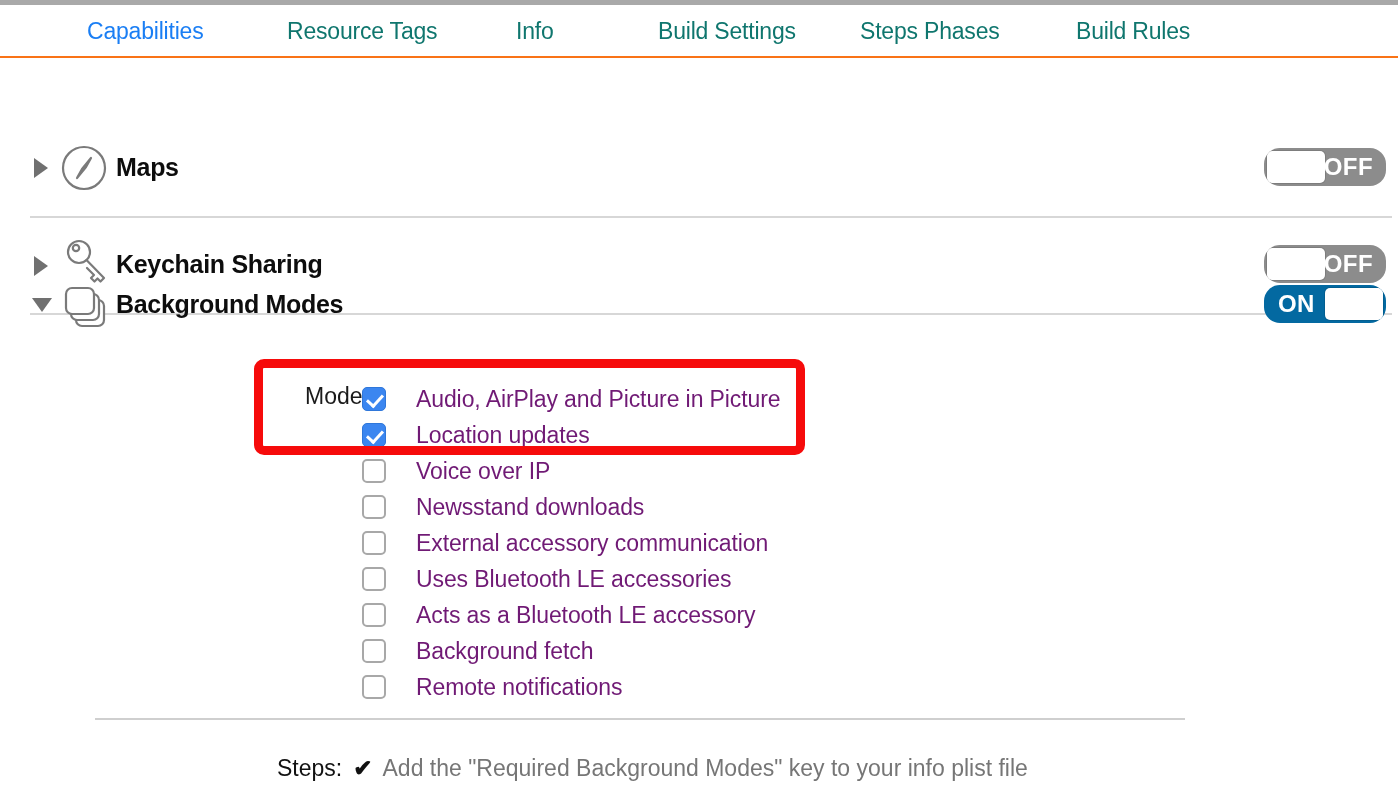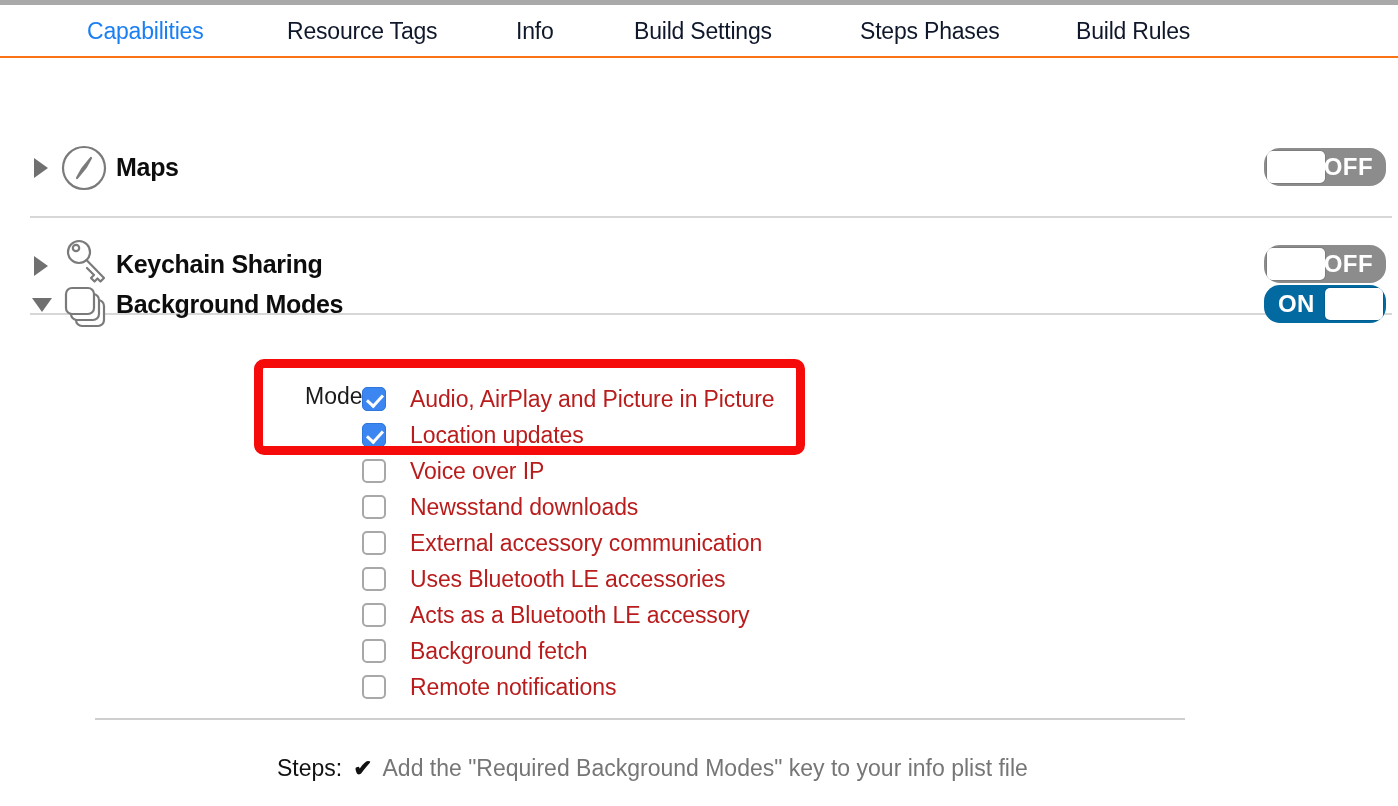--- a/index.html
+++ b/index.html
@@ -33,21 +33,21 @@
     height: 53px;
     background: #ffffff;
     border-bottom: 2px solid #f97316;
     box-sizing: border-box;
   }
   .tab {
     position: absolute;
     top: 13px;
     font-size: 23px;
     font-weight: 400;
-    color: #0f172a;
+    color: #0f766e;
     white-space: nowrap;
     letter-spacing: -0.2px;
   }
   .tab.active { color: #1a7ef4; }
   .tab.truncated {
     left: -8px;
     overflow: hidden;
     width: 12px;
     color: #1a1a1a;
   }
@@ -169,23 +169,23 @@
   .cb.checked::after {
     content: "";
     position: absolute;
     left: 7px; top: 3px;
     width: 7px; height: 13px;
     border: solid #ffffff;
     border-width: 0 3px 3px 0;
     transform: rotate(42deg);
   }
   .mode-text {
-    margin-left: 24px;
-    font-size: 23px;
-    color: #b91c1c;
+    margin-left: 30px;
+    font-size: 23px;
+    color: #701a75;
     white-space: nowrap;
     letter-spacing: -0.1px;
   }
 
   
   .red-box {
     position: absolute;
     left: 254px;
     top: 359px;
     width: 551px;
@@ -233,21 +233,21 @@
 </head>
 <body>
 
 <div class="top-strip"></div>
 
 <div class="tabbar">
   <div class="tab truncated">l</div>
   <div class="tab active" style="left:87px;">Capabilities</div>
   <div class="tab" style="left:287px;">Resource Tags</div>
   <div class="tab" style="left:516px;">Info</div>
-  <div class="tab" style="left:634px;text-align:center;">Build Settings</div>
+  <div class="tab" style="left:658px;text-align:center;">Build Settings</div>
   <div class="tab" style="left:860px;">Steps Phases</div>
   <div class="tab" style="left:1076px;">Build Rules</div>
 </div>
 
 <div class="cap-row" style="top:60px;">
   <div class="tri tri-right" style="left:22px; top:98px;"></div>
   <div class="icon-box" style="left:48px; top:84px;">
     <svg width="48" height="48" viewBox="0 0 48 48">
       <circle cx="24" cy="24" r="21" fill="none" stroke="#7a7a7a" stroke-width="2.2"></circle>
       <polygon points="31,14 22,25 17,34 26,23" fill="none" stroke="#7a7a7a" stroke-width="2.2" stroke-linejoin="round"></polygon>

